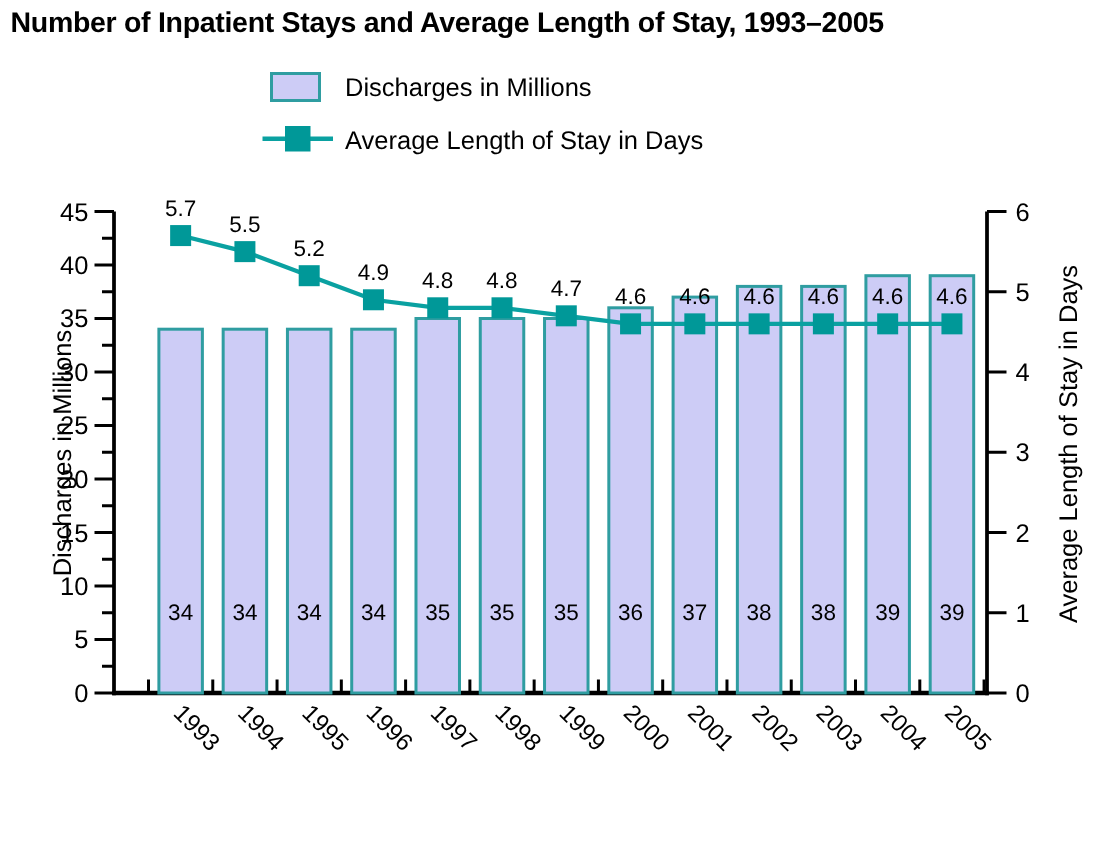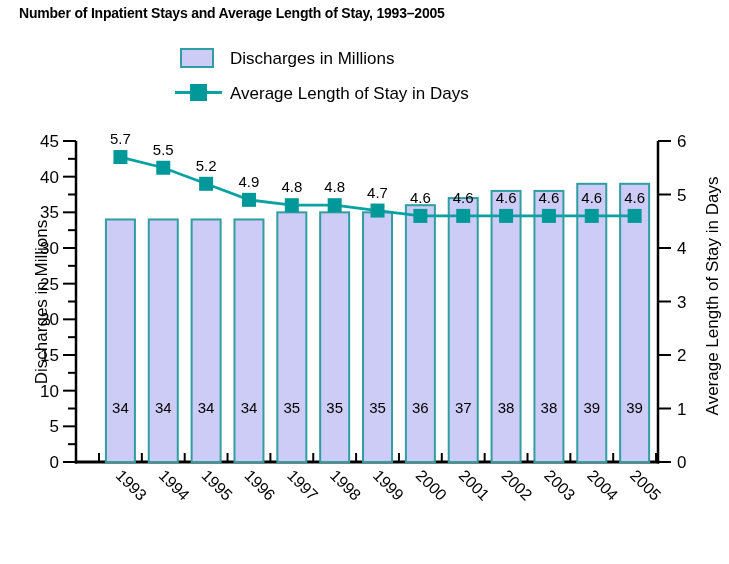--- a/index.html
+++ b/index.html
@@ -1,18 +1,18 @@
 <!DOCTYPE html>
 <html><head>
 <meta charset="utf-8">
 <style>
   html,body{margin:0;padding:0;background:#fff;}
   .page{position:relative;width:729px;height:564px;background:#ffffff;overflow:hidden;
         font-family:"Liberation Sans",sans-serif;color:#000;}
-  .title{position:absolute;left:19px;top:5px;font-size:14px;font-weight:bold;letter-spacing:-0.2px;white-space:nowrap;}
+  .title{position:absolute;left:7px;top:5px;font-size:19px;font-weight:bold;letter-spacing:-0.2px;white-space:nowrap;}
   .lg-box{position:absolute;left:180px;top:48px;width:34px;height:20px;box-sizing:border-box;border:2px solid #2f9da1;}
   .lg-line{position:absolute;left:175px;top:91px;width:47px;height:3px;}
   .lg-square{position:absolute;left:190px;top:84px;width:17px;height:17px;}
   .lg-label{position:absolute;left:230px;font-size:17px;line-height:19px;white-space:nowrap;}
   #lg-label-1{top:49px;}
   #lg-label-2{top:84px;}
   .axis-title{position:absolute;width:300px;text-align:center;font-size:17px;transform:rotate(-90deg);}
   #left-axis-title{left:-108px;top:292px;}
   #right-axis-title{left:563px;top:286px;}
   #chart{position:absolute;left:0;top:0;}

